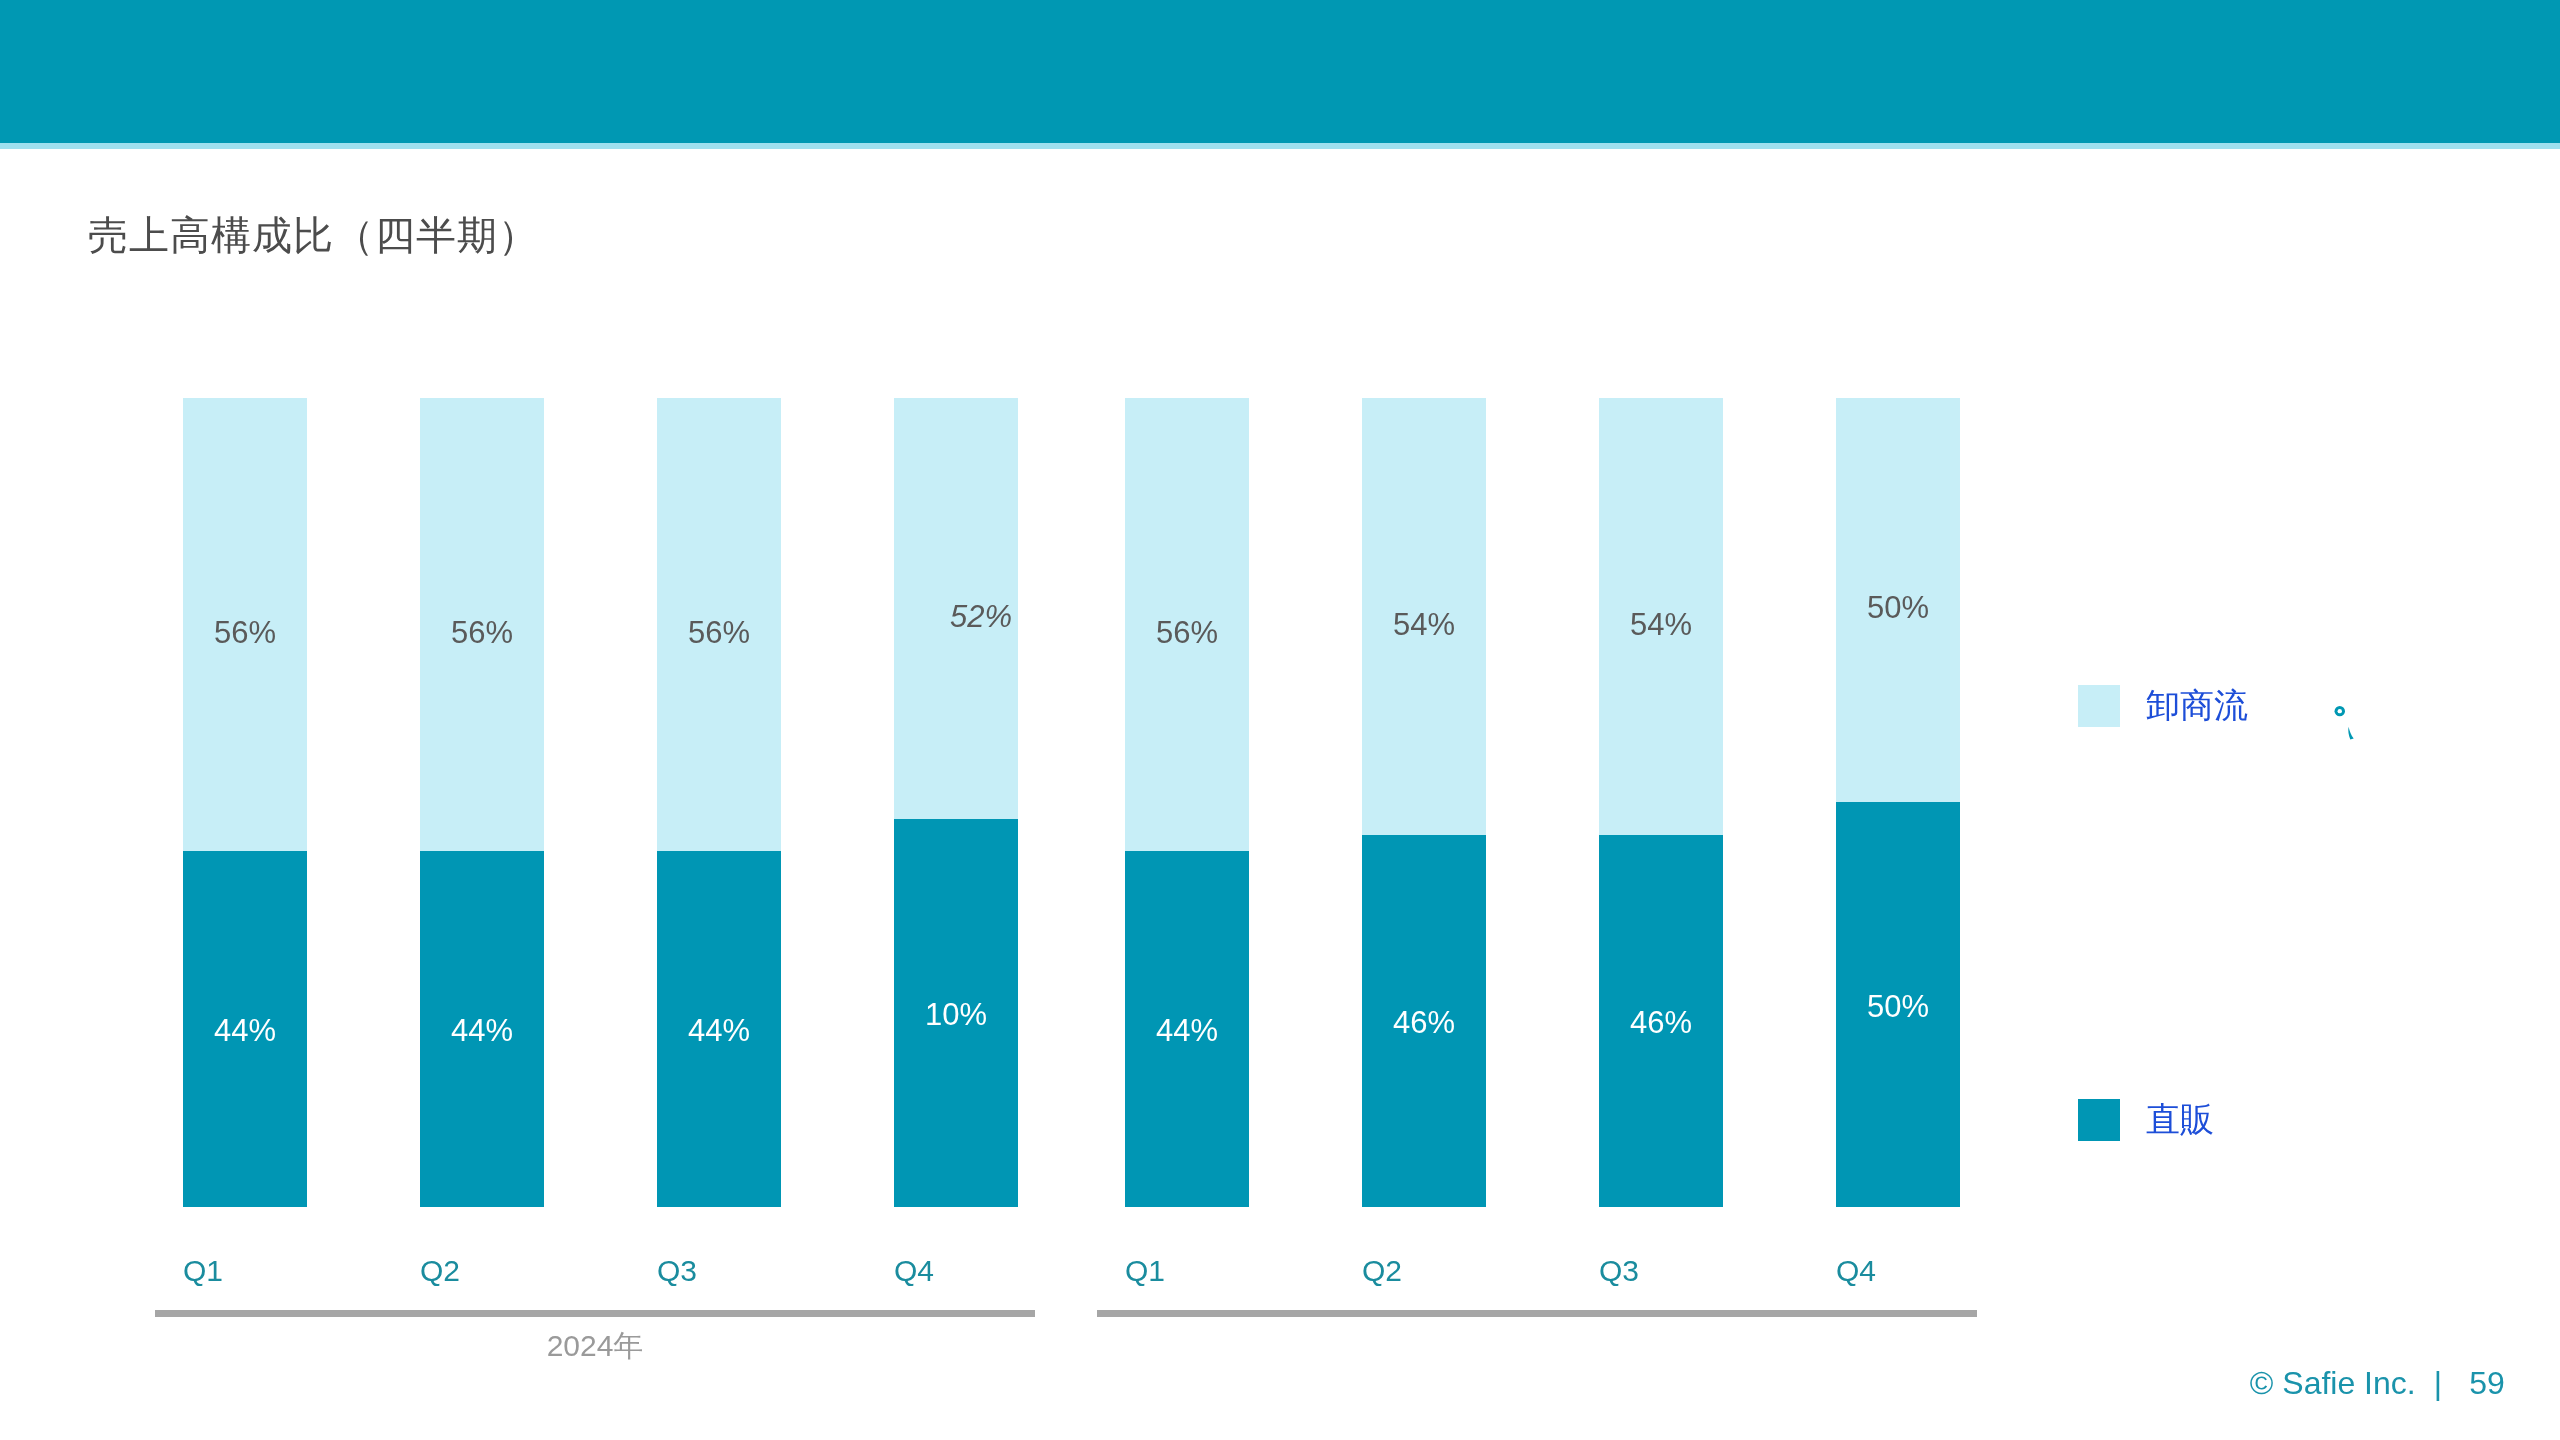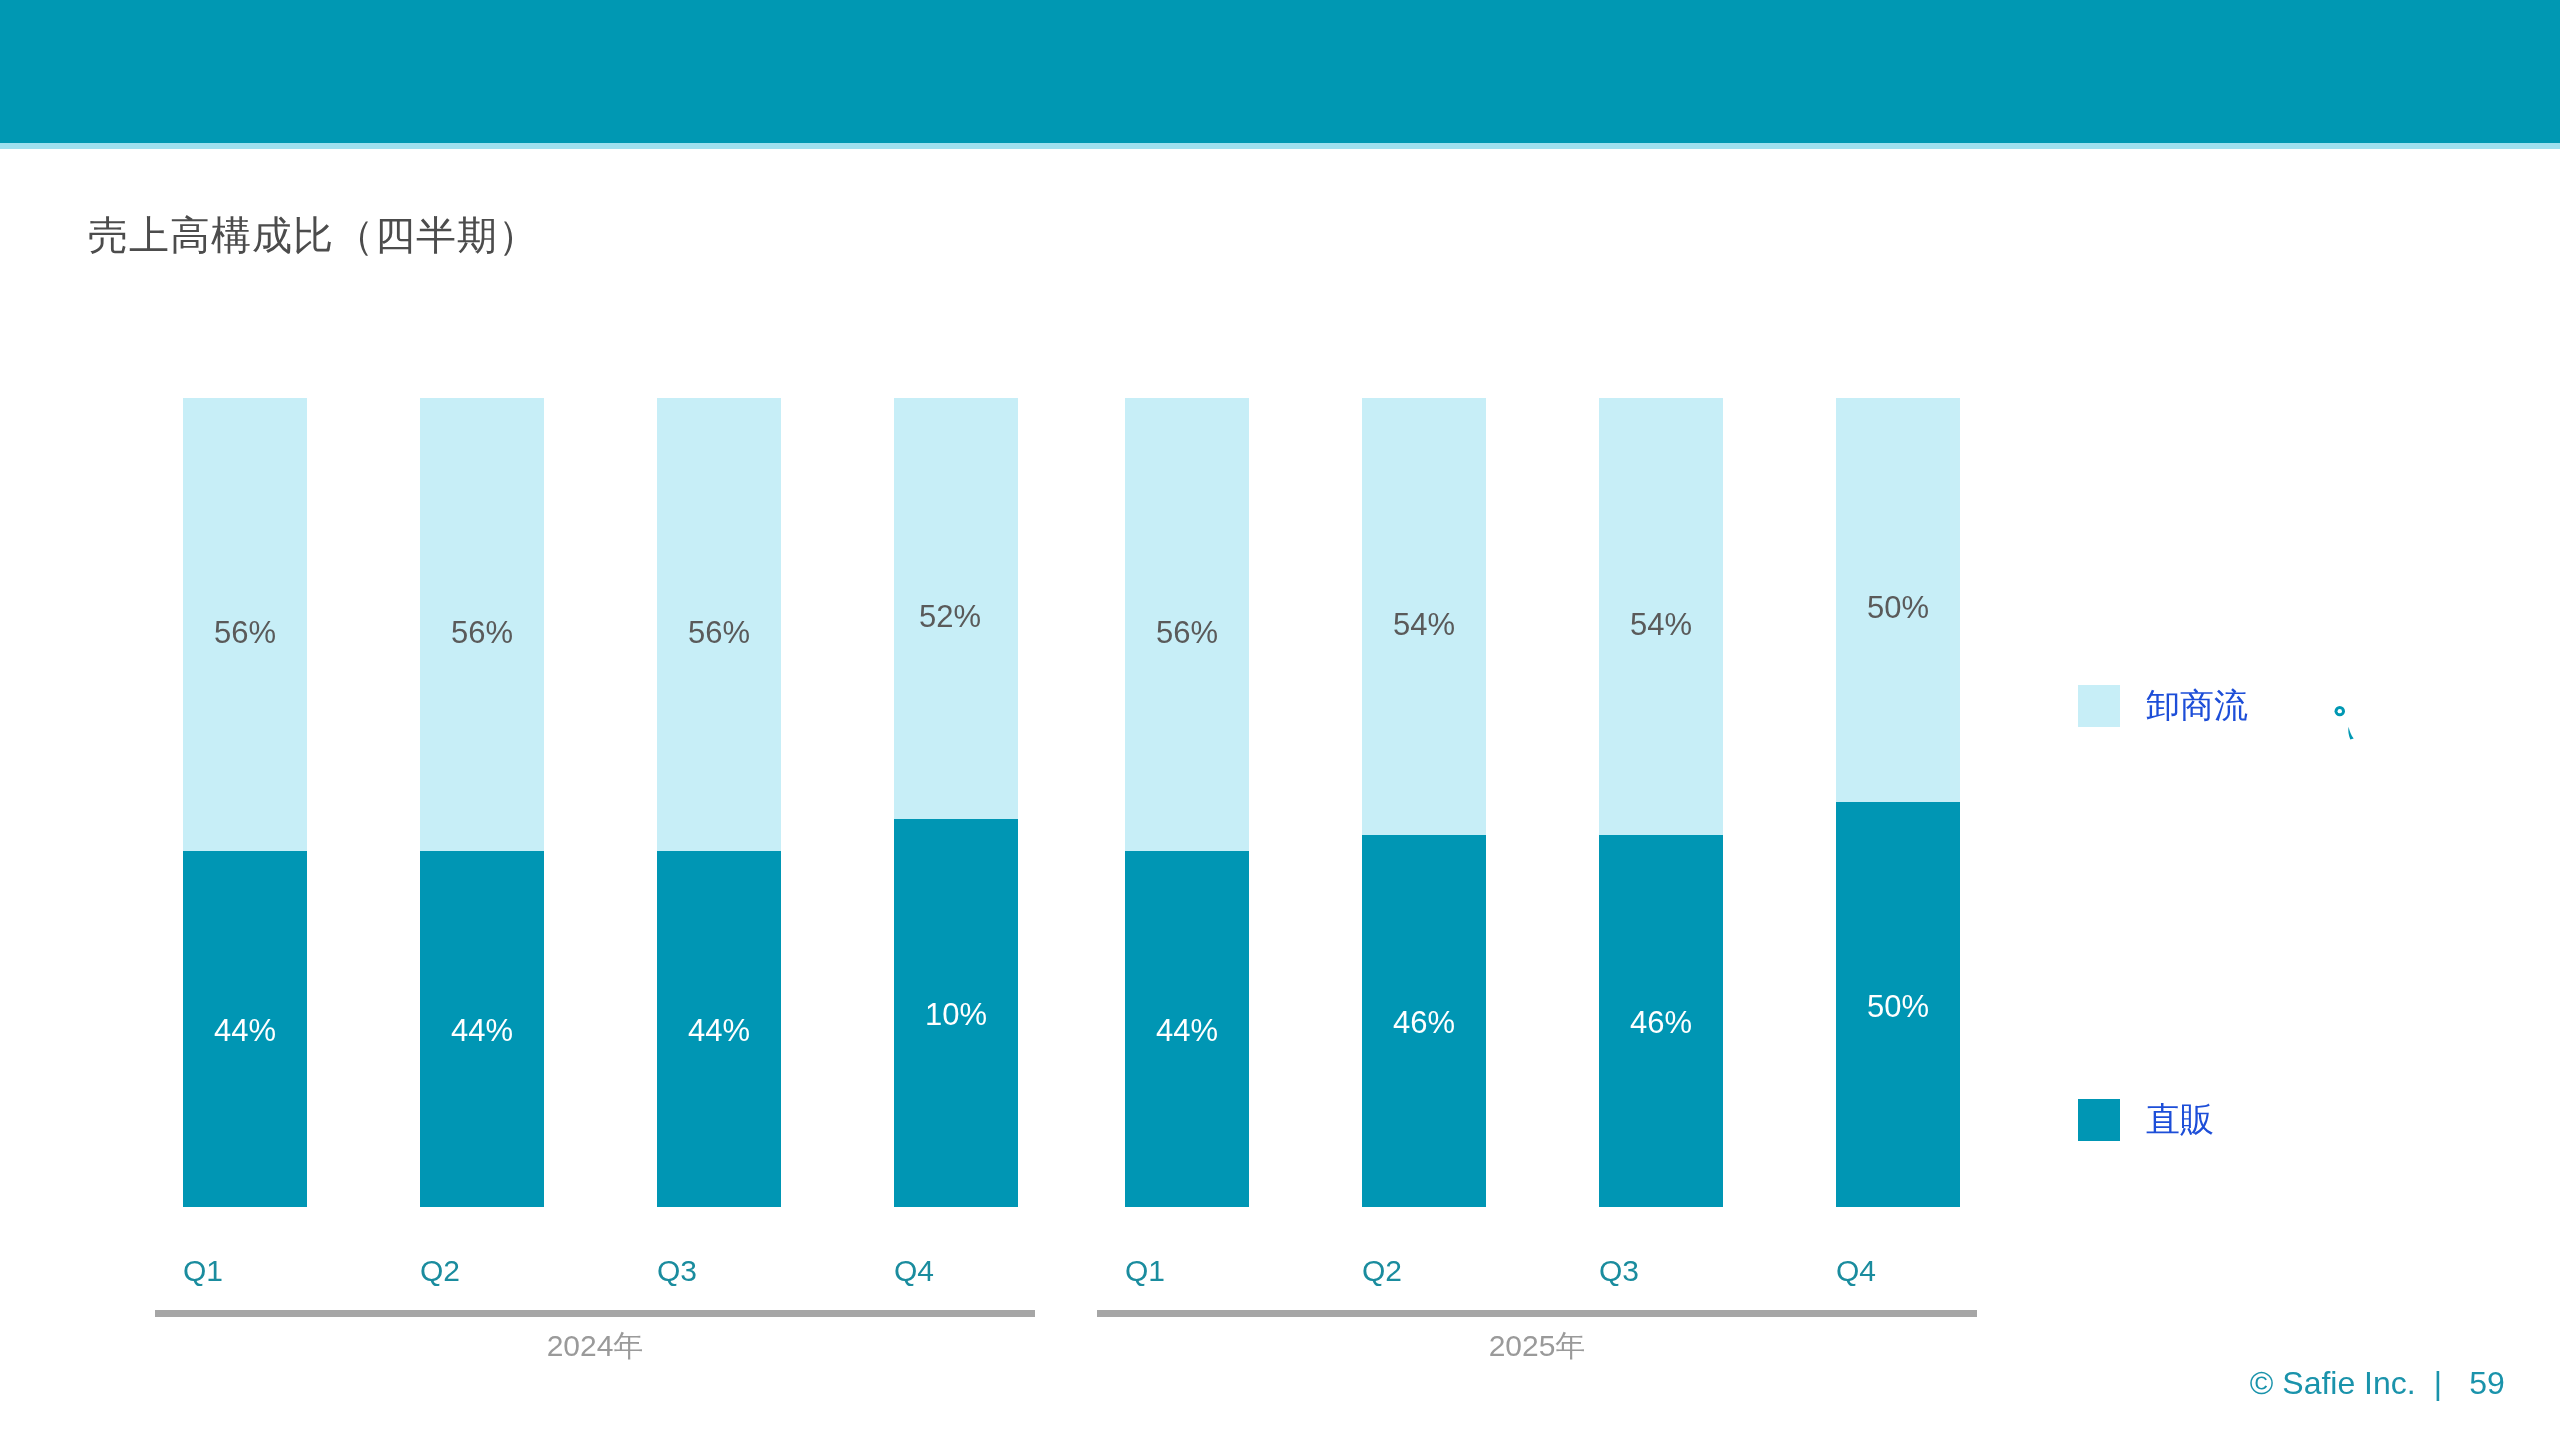--- a/index.html
+++ b/index.html
@@ -207,21 +207,21 @@
       <div class="seg seg-top" style="top: 0px; height: 453px; background: rgb(199, 238, 247);"></div>
       <div class="seg seg-bottom" style="top: 453px; height: 356px; background: rgb(0, 150, 180);"></div>
     </div>
     <div class="seg-label label-top" style="left: 657px; width: 124px; top: 615.295px;">56%</div>
     <div class="seg-label label-bottom" style="left: 657px; width: 124px; top: 1013px;">44%</div>
     <div class="q-label" style="left: 657px;">Q3</div>
     <div class="bar" style="left: 894px; top: 398px; height: 809px;">
       <div class="seg seg-top" style="top: 0px; height: 421px; background: rgb(199, 238, 247);"></div>
       <div class="seg seg-bottom" style="top: 421px; height: 388px; background: rgb(0, 150, 180);"></div>
     </div>
-    <div class="seg-label label-top" style="left: 894px; width: 112px; top: 598.815px;">52%</div>
+    <div class="seg-label label-top" style="left: 925px; width: 112px; top: 598.815px; font-style: italic;">52%</div>
     <div class="seg-label label-bottom" style="left: 894px; width: 124px; top: 997px;">10%</div>
     <div class="q-label" style="left: 894px;">Q4</div>
     <div class="bar" style="left: 1125px; top: 398px; height: 809px;">
       <div class="seg seg-top" style="top: 0px; height: 453px; background: rgb(199, 238, 247);"></div>
       <div class="seg seg-bottom" style="top: 453px; height: 356px; background: rgb(0, 150, 180);"></div>
     </div>
     <div class="seg-label label-top" style="left: 1125px; width: 124px; top: 615.295px;">56%</div>
     <div class="seg-label label-bottom" style="left: 1125px; width: 124px; top: 1013px;">44%</div>
     <div class="q-label" style="left: 1125px;">Q1</div>
     <div class="bar" style="left: 1362px; top: 398px; height: 809px;">
@@ -241,21 +241,20 @@
     <div class="bar" style="left: 1836px; top: 398px; height: 809px;">
       <div class="seg seg-top" style="top: 0px; height: 404px; background: rgb(199, 238, 247);"></div>
       <div class="seg seg-bottom" style="top: 404px; height: 405px; background: rgb(0, 150, 180);"></div>
     </div>
     <div class="seg-label label-top" style="left: 1836px; width: 124px; top: 590.06px;">50%</div>
     <div class="seg-label label-bottom" style="left: 1836px; width: 124px; top: 988.5px;">50%</div>
     <div class="q-label" style="left: 1836px;">Q4</div>
     <div class="group-rule" style="left: 155px; width: 880px;"></div>
     <div class="group-label" style="left: 395px; width: 400px;">2024年</div>
     <div class="group-rule" style="left: 1097px; width: 880px;"></div>
-    <div class="group-label" style="left: 1337px; width: 400px;">2025年</div>
   </div>
 
 <div class="legend-item" id="legend-0" style="left:2078px; top:683px;">
   <span class="legend-swatch" id="legend-swatch-0" style="background: rgb(199, 238, 247);"></span>
   <span class="legend-text">卸商流</span>
 </div>
 <div class="legend-item" id="legend-1" style="left:2078px; top:1097px;">
   <span class="legend-swatch" id="legend-swatch-1" style="background: rgb(0, 150, 180);"></span>
   <span class="legend-text">直販</span>
 </div>

